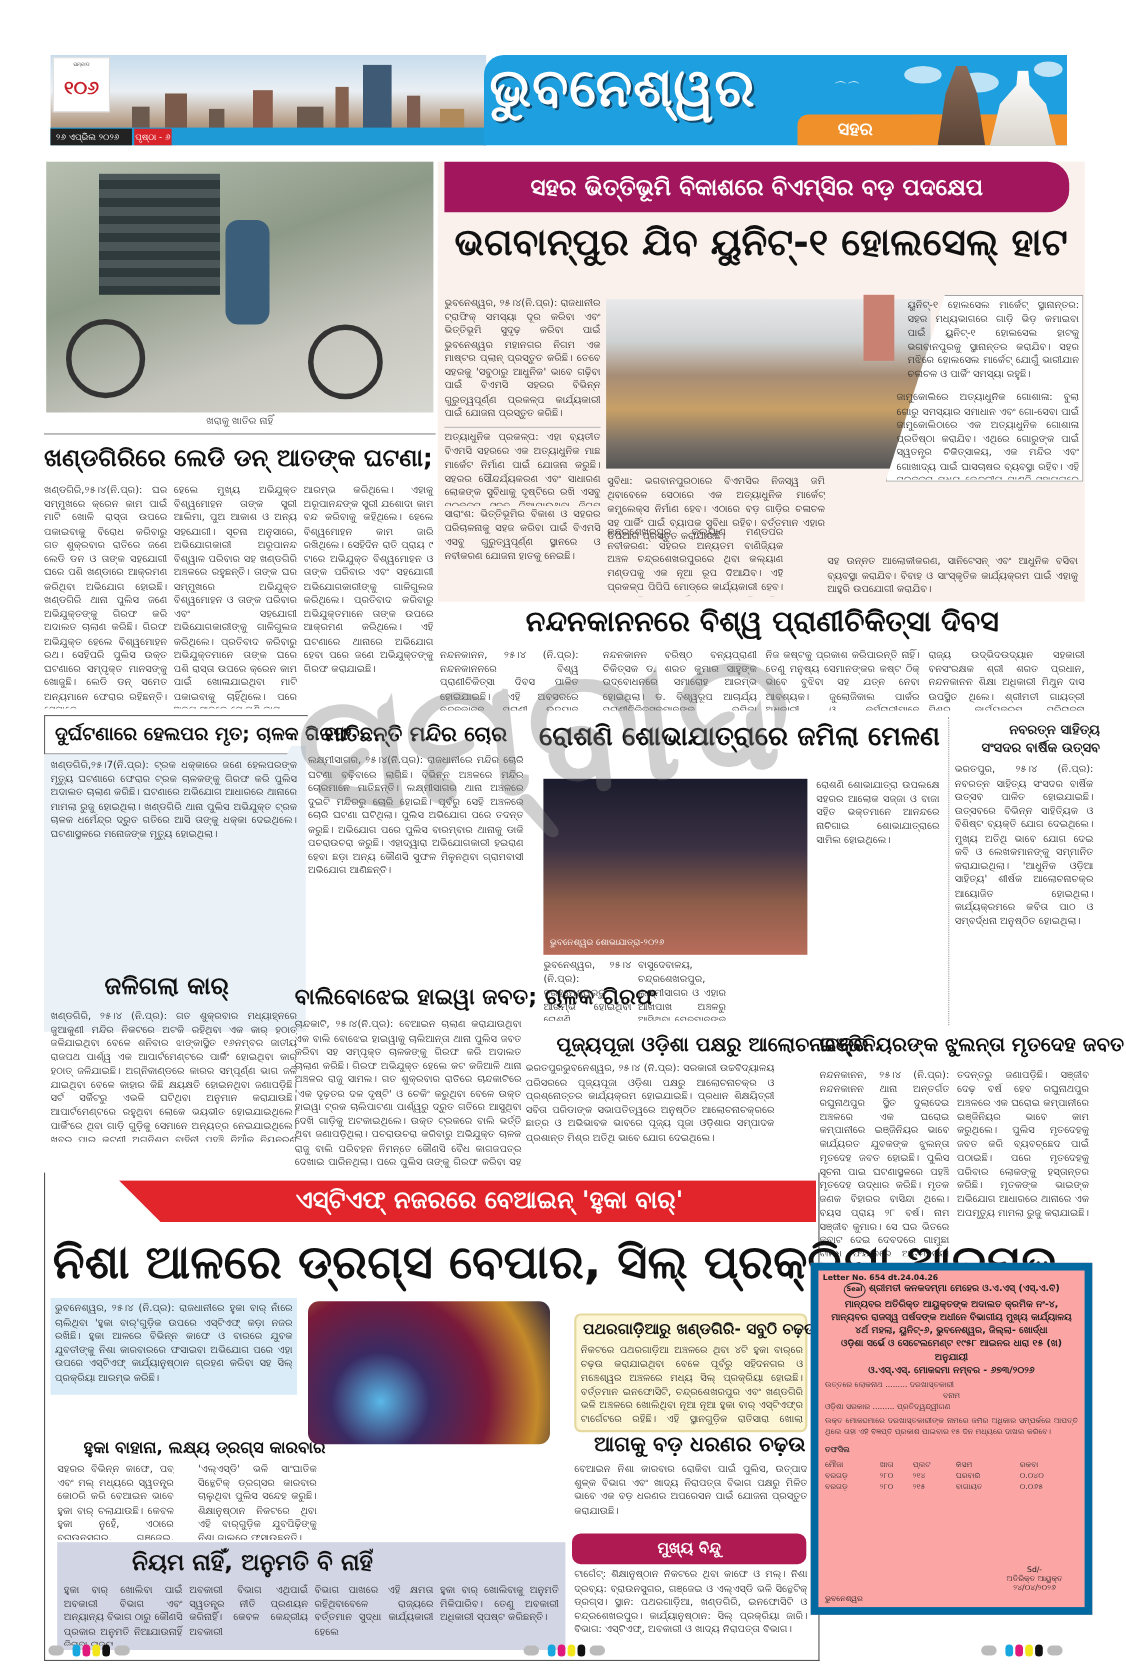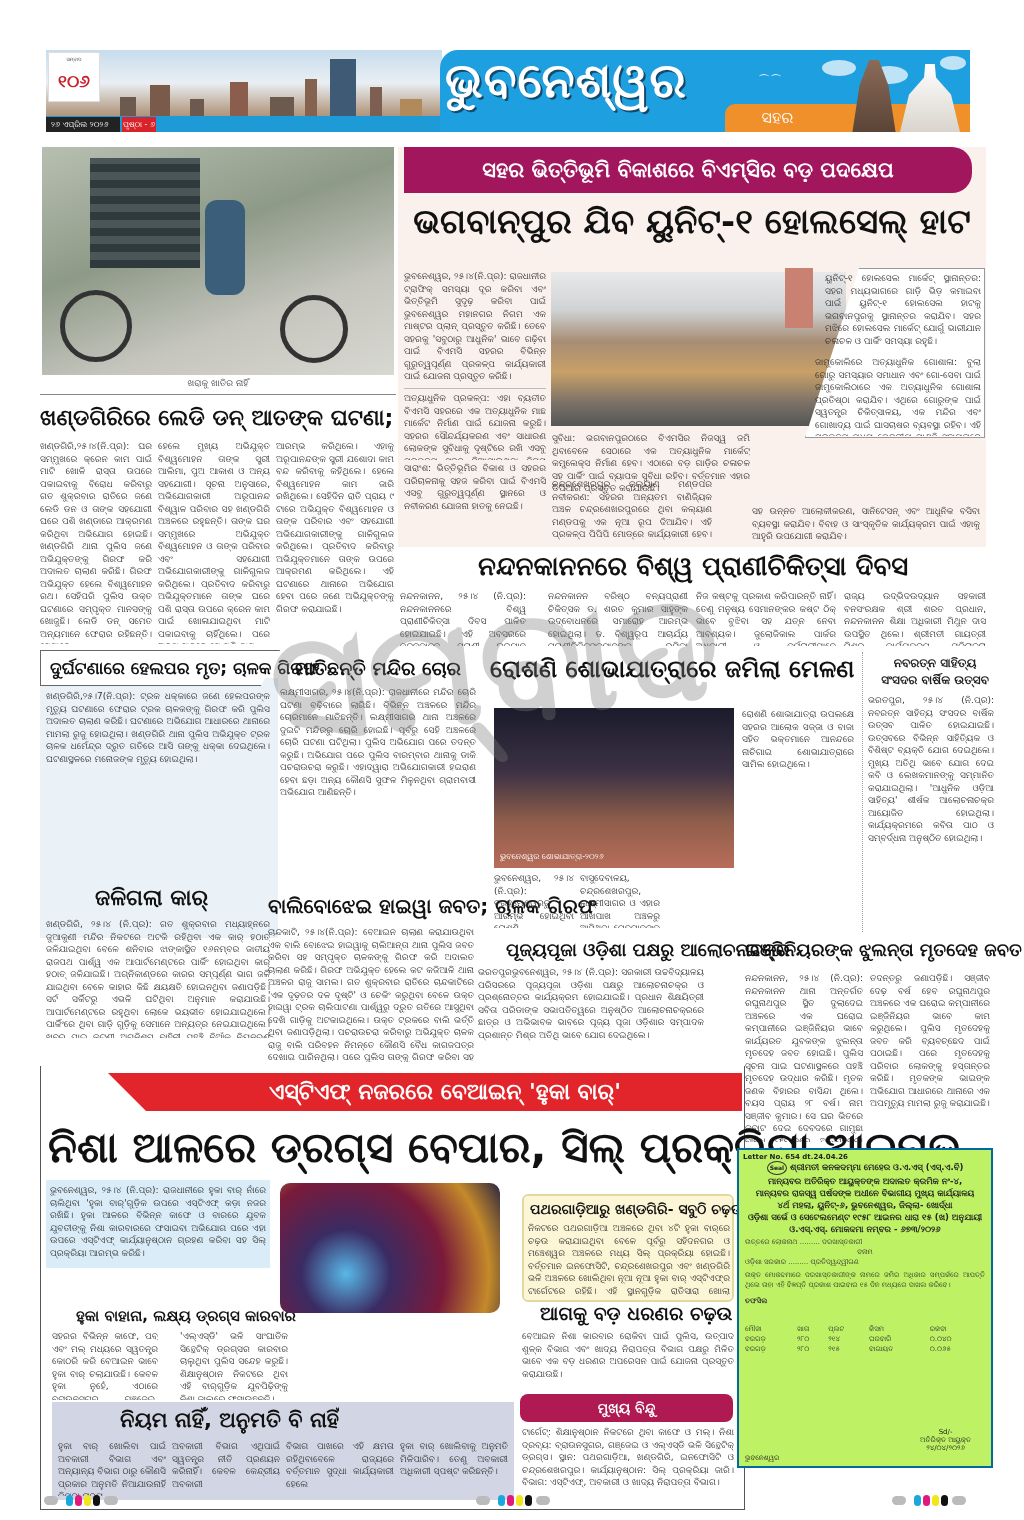--- a/index.html
+++ b/index.html
@@ -14,21 +14,21 @@
   #skyline{left:100px;top:62px;width:340px;height:55px;}
   .bld{position:absolute;bottom:0;background:#6b5a4d}
   #logo-box{left:48px;top:52px;width:52px;height:50px;background:#fff;border:1px solid #ddd;text-align:center}
   #logo-num{font-size:17px;font-weight:bold;color:#c8202a;line-height:18px;margin-top:9px}
   #logo-top{font-size:5px;color:#333;margin-top:3px}
   #date-bar{left:46px;top:116px;width:396px;height:16px;background:#1e9ad6}
   #date-box{left:46px;top:117px;width:74px;height:15px;background:#222;color:#fff;font-size:8px;line-height:15px;padding-left:5px}
   #page-box{left:122px;top:117px;width:34px;height:15px;background:#d8232a;color:#fff;font-size:8px;line-height:15px;text-align:center}
   #title-bar{left:440px;top:50px;width:530px;height:82px;background:#1ea0e0;border-radius:18px 0 0 0}
   #city-title{left:445px;top:52px;font-size:48px;font-weight:bold;color:#fff;text-shadow:2px 2px 0 #144a6c;letter-spacing:1px}
-  #sahar-tag{left:725px;top:104px;width:105px;height:28px;background:#f0902a;border-radius:10px 0 0 0;color:#fff;font-size:16px;font-weight:normal;text-align:center;line-height:28px}
+  #sahar-tag{left:725px;top:104px;width:105px;height:28px;background:#f0902a;border-radius:10px 0 0 0;color:#fff;font-size:16px;font-weight:bold;text-align:center;line-height:28px}
   #orange-strip{left:830px;top:104px;width:140px;height:28px;background:#f0902a}
   #temple1{left:850px;top:60px;width:48px;height:72px;background:linear-gradient(180deg,#8b6b58,#5a4437);clip-path:polygon(40% 0,60% 0,80% 35%,95% 100%,5% 100%,20% 35%)}
   #temple2{left:900px;top:64px;width:60px;height:68px;background:linear-gradient(180deg,#ffffff,#d9d4cc);clip-path:polygon(42% 0,58% 0,60% 20%,85% 45%,100% 100%,0 100%,15% 45%,40% 20%)}
   .cloud{position:absolute;background:#bfe3f6;border-radius:50%}
   .bird{position:absolute;color:#fff;font-size:12px}
   
   #photo-cart{left:42px;top:147px;width:352px;height:228px;background:linear-gradient(160deg,#b7bfb1 0%,#8e9a88 40%,#c5c5bd 70%,#d8d8d2 100%)}
   #cart-crates{left:90px;top:158px;width:110px;height:110px;background:repeating-linear-gradient(0deg,#2f3a3d 0 8px,#4a5658 8px 16px)}
   #wheel1{left:60px;top:290px;width:72px;height:72px;border:5px solid #333;border-radius:50%}
   #wheel2{left:280px;top:295px;width:68px;height:68px;border:5px solid #333;border-radius:50%}
@@ -46,40 +46,40 @@
   #khandagiri-hl{left:40px;top:400px;width:360px;font-size:22px;line-height:36px}
   
   #watermark{left:270px;top:580px;font-size:150px;color:rgba(120,120,120,.35);font-weight:bold;transform:rotate(-6deg)}
   
   #nandan-hl{left:478px;top:546px;font-size:26px;line-height:40px}
   #accident-box{left:40px;top:678px;width:238px;height:260px;background:#eaf2f8}
   #accident-hl-box{left:40px;top:650px;width:240px;height:36px;background:#fff;border:1px solid #666;clip-path:polygon(0 0,100% 0,92% 100%,0 100%)}
   #accident-hl{left:50px;top:653px;font-size:17px;line-height:30px}
   #temple-thief-hl{left:295px;top:653px;font-size:19px;line-height:30px}
   #roshani-hl{left:490px;top:652px;font-size:24px;line-height:34px}
-  #navaratna-hl{left:870px;top:655px;width:130px;text-align:center;font-size:12px;line-height:17px;font-weight:bold}
+  #navaratna-hl{left:870px;top:655px;width:130px;text-align:right;font-size:12px;line-height:17px;font-weight:bold}
   #procession-photo{left:494px;top:708px;width:240px;height:160px;background:linear-gradient(180deg,#1a1b2c 0%,#3c3244 40%,#8d5d4a 70%,#b86d5a 100%)}
   #jalila-hl{left:95px;top:880px;font-size:22px;line-height:36px}
   #balibote-hl{left:268px;top:890px;font-size:20px;line-height:32px}
   #pujya-hl{left:506px;top:935px;font-size:18px;line-height:30px}
   #engineer-hl{left:745px;top:935px;font-size:18px;line-height:30px}
   
   #bottom-frame{left:40px;top:1066px;width:705px;height:444px;border:1px solid #555;border-top:none}
   #stf-banner{left:108px;top:1073px;width:634px;height:38px;background:#e1252b;clip-path:polygon(0 0,100% 0,100% 100%,6% 100%);color:#fff;font-size:22px;line-height:38px;text-align:center;font-weight:bold;padding-left:40px}
   #nisha-hl{left:48px;top:1118px;font-size:42px;line-height:60px}
   #lead-box{left:46px;top:1180px;width:224px;height:88px;background:#d9ecf7}
   #hookah-photo{left:280px;top:1183px;width:220px;height:130px;border-radius:10px;background:radial-gradient(circle at 30% 70%,#59b8e8 0%,#3a2b63 25%,#7a1a3a 55%,#c48a2a 80%,#2b2440 100%)}
   #pathara-box{left:522px;top:1194px;width:212px;height:108px;background:#fdf6d6;border:2px solid #e6d9a0;border-radius:6px}
   #pathara-hl{left:530px;top:1197px;font-size:14px;line-height:24px}
   #agaku-hl{left:540px;top:1298px;font-size:19px;line-height:30px}
   #mukhya-box{left:520px;top:1394px;width:213px;height:28px;background:#b01a52;border-radius:8px;color:#fff;text-align:center;line-height:28px;font-size:14px;font-weight:bold}
   #hookah-sub-hl{left:76px;top:1303px;font-size:15px;line-height:26px}
   #niyama-box{left:52px;top:1402px;width:462px;height:98px;background:#d2d5e3}
   #niyama-hl{left:120px;top:1404px;font-size:21px;line-height:32px}
-  #legal-notice{left:737px;top:1148px;width:256px;height:320px;border:2px solid #0369a1;background:#bef264}
+  #legal-notice{left:737px;top:1148px;width:256px;height:320px;border:7px solid #0369a1;background:#fca5a5}
   .reg{position:absolute;width:14px;height:9px;border-radius:5px;background:#bbb}
   .dot{position:absolute;width:7px;height:11px;border-radius:4px}
 </style>
 </head>
 <body>
 
 <div class="abs" id="masthead-left"></div>
 <div class="abs" id="skyline">
   <div class="bld" style="left:20px;width:16px;height:20px"></div>
   <div class="bld" style="left:50px;width:20px;height:32px;background:#7a5a4b"></div>
@@ -217,21 +217,21 @@
     <div>୪ର୍ଥ ମହଲା, ୟୁନିଟ୍-୬, ଭୁବନେଶ୍ୱର, ଜିଲ୍ଲା- ଖୋର୍ଦ୍ଧା</div>
     <div>ଓଡ଼ିଶା ସର୍ଭେ ଓ ସେଟେଲମେଣ୍ଟ ୧୯୫୮ ଆଇନର ଧାରା ୧୫ (ଖ) ଅନୁଯାୟୀ</div>
     <div>ଓ.ଏସ୍.ଏସ୍. ମୋକଦ୍ଦମା ନମ୍ବର - ୬୭୩/୨୦୨୬</div>
   </div>
   <div style="font-size:7px;line-height:10px;padding:2px 6px;color:#333">
     <div>ଉତ୍ତରେ ଲୋକନାଥ ......... ଦରଖାସ୍ତକାରୀ</div>
     <div style="text-align:center">ବନାମ</div>
     <div>ଓଡ଼ିଶା ସରକାର ......... ପ୍ରତିଦ୍ୱନ୍ଦ୍ୱୀଗଣ</div>
     <div style="text-align:justify;margin-top:3px">ଉକ୍ତ ମୋକଦ୍ଦମାରେ ଦରଖାସ୍ତକାରୀଙ୍କ ନାମରେ ଜମିର ଅଧିକାର ସମ୍ପର୍କରେ ଆପତ୍ତି ଥିଲେ ତାହା ଏହି ବିଜ୍ଞପ୍ତି ପ୍ରକାଶ ପାଇବାର ୧୫ ଦିନ ମଧ୍ୟରେ ଦାଖଲ କରିବେ।</div>
     <div style="text-align:left;font-weight:bold;margin-top:6px">ତଫସିଲ</div>
-    <table style="width:100%;font-size:7px;border-collapse:collapse;margin-top:18px">
+    <table style="width:100%;font-size:7px;border-collapse:collapse;margin-top:4px">
       <tbody>
           <tr>
             <td>ମୌଜା</td>
             <td>ଖାତା</td>
             <td>ପ୍ଲଟ</td>
             <td>କିସମ</td>
             <td>ରକବା</td>
           </tr>
       <tr>
             <td>ବରଗଡ଼</td>

